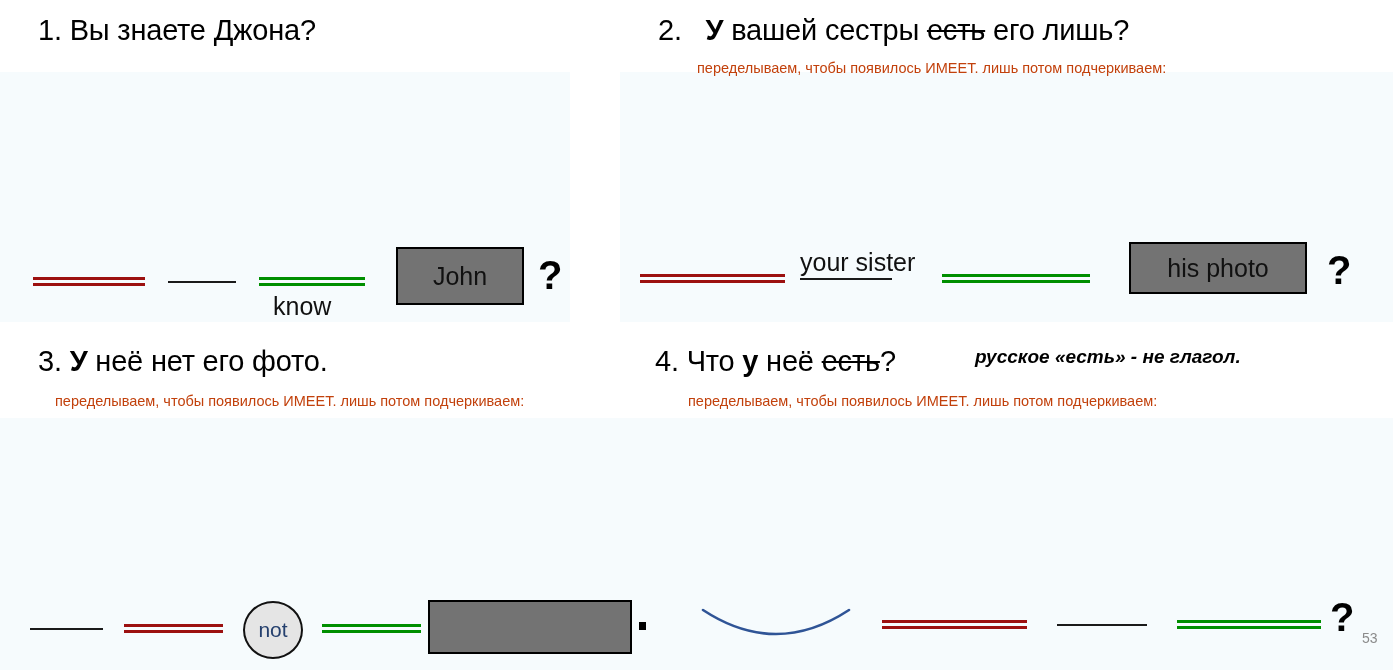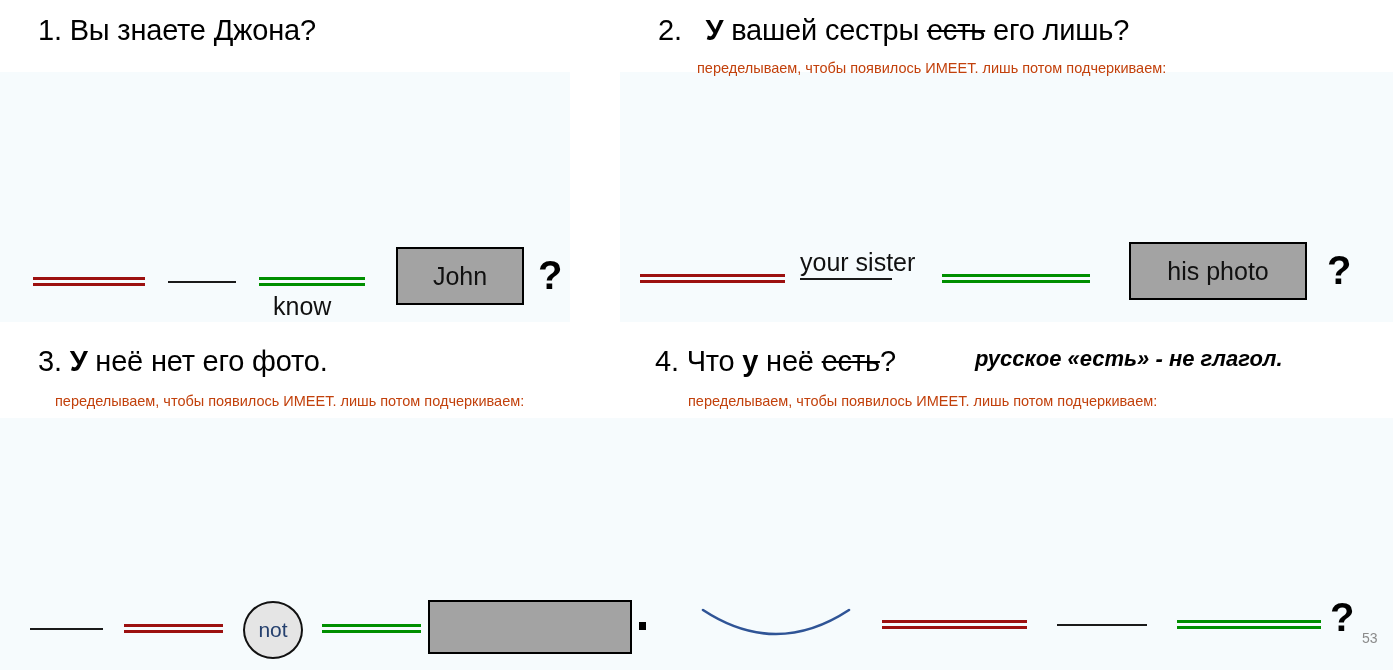--- a/index.html
+++ b/index.html
@@ -26,21 +26,21 @@
   .b{font-weight:700;}
   .strike{text-decoration:line-through;text-decoration-thickness:2px;}
   .note{
     position:absolute;
     font-size:14.5px;
     color:#c2410c;
     white-space:nowrap;
   }
   .aside{
     position:absolute;
-    font-size:22px;
+    font-size:19px;
     font-style:italic;
     font-weight:600;
     color:#000;
     white-space:nowrap;
   }
   .pageno{
     position:absolute;
     font-size:14px;
     color:#8b8b8b;
   }
@@ -57,21 +57,21 @@
   .dbl-green{position:absolute;height:9px;}
   .dbl-green:before,.dbl-green:after{
     content:"";position:absolute;left:0;right:0;height:2.6px;background:#008f00;
   }
   .dbl-green:before{top:0;}
   .dbl-green:after{bottom:0;}
 
   .wordbox{
     position:absolute;
     border:2.6px solid #000;
-    background:#a3a3a3;
+    background:#737373;
     display:flex;align-items:center;justify-content:center;
     font-size:25px;color:#111;
     box-sizing:border-box;
   }
   .wordlabel{
     position:absolute;
     font-size:25px;color:#111;
     white-space:nowrap;
   }
   .qmark{
@@ -121,21 +121,21 @@
   <span style="display:inline-block;width:8px;"></span>
   <span class="b">У</span><span> вашей сестры </span><span class="strike">есть</span><span> его лишь?</span>
 </div>
 <div class="note" style="left:697px;top:60px;">переделываем, чтобы появилось ИМЕЕТ. лишь потом подчеркиваем:</div>
 
 <div class="blk">
   <div class="dbl-red" style="left:640px;top:274px;width:145px;"></div>
   <div class="wordlabel" style="left:800px;top:248px;">your sister</div>
   <div class="line-black" style="left:800px;top:278px;width:92px;"></div>
   <div class="dbl-green" style="left:942px;top:274px;width:148px;"></div>
-  <div class="wordbox" style="left:1129px;top:242px;width:178px;height:58px;">his photo</div>
+  <div class="wordbox" style="left:1129px;top:242px;width:178px;height:52px;">his photo</div>
   <div class="qmark" style="left:1327px;top:250px;">?</div>
 </div>
 
 <div class="q-head" style="left:38px;top:345px;">
   <span class="q-num">3.</span>
   <span class="b">У</span><span> неё нет его фото.</span>
 </div>
 <div class="note" style="left:55px;top:393px;">переделываем, чтобы появилось ИМЕЕТ. лишь потом подчеркиваем:</div>
 
 <div class="blk">

